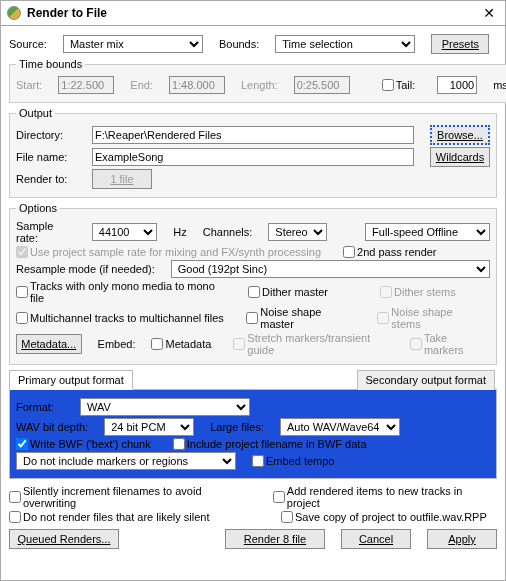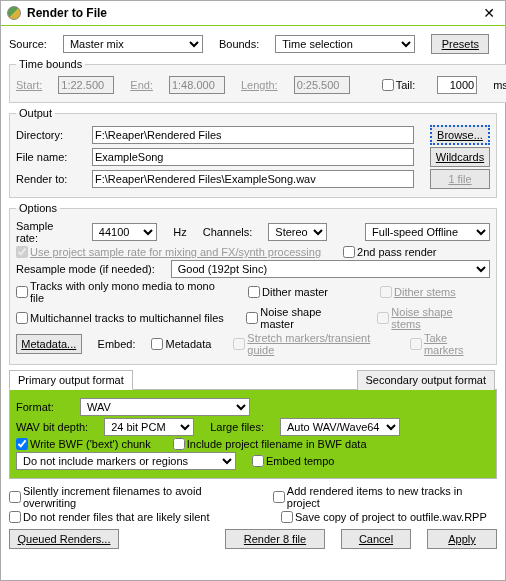--- a/index.html
+++ b/index.html
@@ -13,25 +13,25 @@
 .row { display: flex; align-items: center; gap: 16px; margin: 2px 0; }
 label.lbl { display: inline-block; }
 select, input[type="text"] { border: 1px solid #888; background: #fff; padding: 1px 2px; height: 18px; font-size: 11px; }
 select:disabled, input:disabled { background: #f0f0f0; color: #888; }
 button { border: 1px solid #888; background: #e8e8e8; padding: 1px 4px; height: 20px; font-size: 11px; cursor: pointer; text-decoration: underline; }
 button:disabled { color: #999; }
 fieldset { border: 1px solid #ccc; margin: 4px 0; padding: 4px 6px 6px 6px; background: #f5f5f5; }
 legend { padding: 0 3px; font-size: 11px; }
 input[type="checkbox"] { width: 12px; height: 12px; margin: 0 2px 0 0; vertical-align: middle; }
 .ck { display: inline-flex; align-items: center; margin-right: 6px; }
-.disabled { color: #999; text-decoration: underline; }
+.disabled { color: #999; }
 .tabs { display: flex; border-bottom: 1px solid #bbb; margin-top: 4px; justify-content: space-between; }
 .tab { padding: 3px 8px; border: 1px solid #bbb; border-bottom: none; background: #eee; margin-right: 2px; cursor: pointer; position: relative; top: 1px; }
 .tab.active { background: #fff; border-bottom: 1px solid #fff; }
-.tabpanel { border: 1px solid #bbb; border-top: none; padding: 6px; background: #84cc16; }
+.tabpanel { border: 1px solid #bbb; border-top: none; padding: 6px; background: #1d4ed8; }
 .browse { border: 2px dotted #1a5fd1; }
 </style>
 </head>
 <body>
 
 <div class="window">
   <div class="titlebar">
     <div class="icon"></div>
     <div class="title">Render to File</div>
     <div class="close">✕</div>
@@ -73,21 +73,20 @@
         <input type="text" style="flex: 1 1 0%;" value="F:\Reaper\Rendered Files">
         <button class="browse" style="width:60px">Browse...</button>
       </div>
       <div class="row">
         <label style="width:60px">File name:</label>
         <input type="text" style="flex: 1 1 0%;" value="ExampleSong">
         <button style="width:60px">Wildcards</button>
       </div>
       <div class="row">
         <label style="width:60px">Render to:</label>
-        <input type="text" style="flex: 1 1 0%;" value="F:\Reaper\Rendered Files\ExampleSong.wav">
         <button disabled="" style="width:60px">1 file</button>
       </div>
     </fieldset>
 
     <fieldset>
       <legend>Options</legend>
       <div class="row">
         <label>Sample rate:</label>
         <select style="width:68px"><option>44100</option></select>
         <span>Hz</span>

